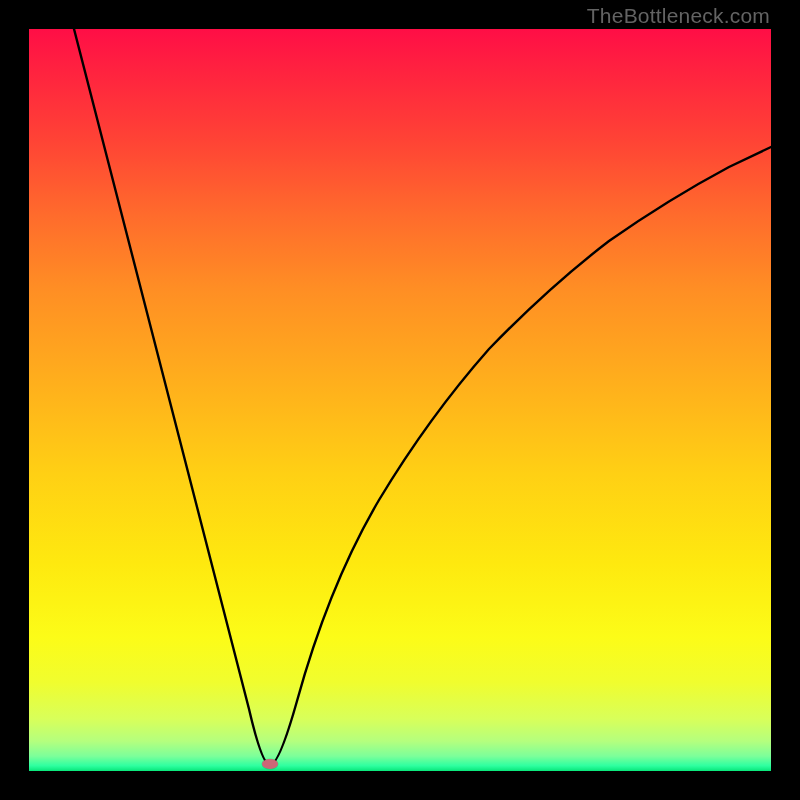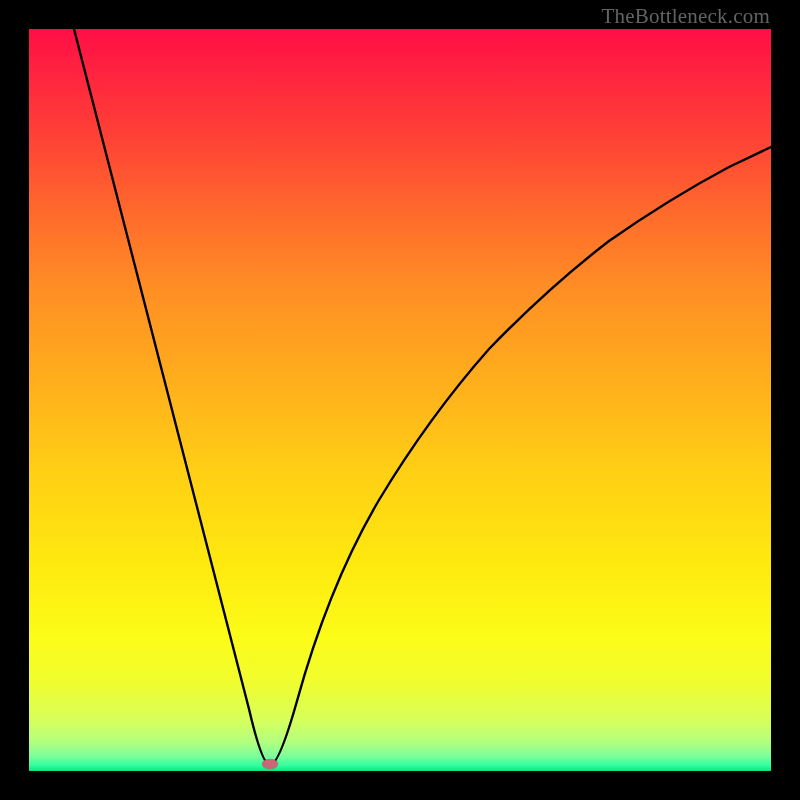--- a/index.html
+++ b/index.html
@@ -12,21 +12,20 @@
     font-family: Arial, sans-serif;
     overflow: hidden;
   }
   .container {
     position: absolute;
     top: 0;
     left: 0;
     width: 800px;
     height: 800px;
     background: #000;
-    font-family: Liberation Serif, serif;
   }
   .plot-area {
     position: absolute;
     top: 29px;
     left: 29px;
     width: 742px;
     height: 742px;
     overflow: hidden;
   }
   .gradient-bg {

